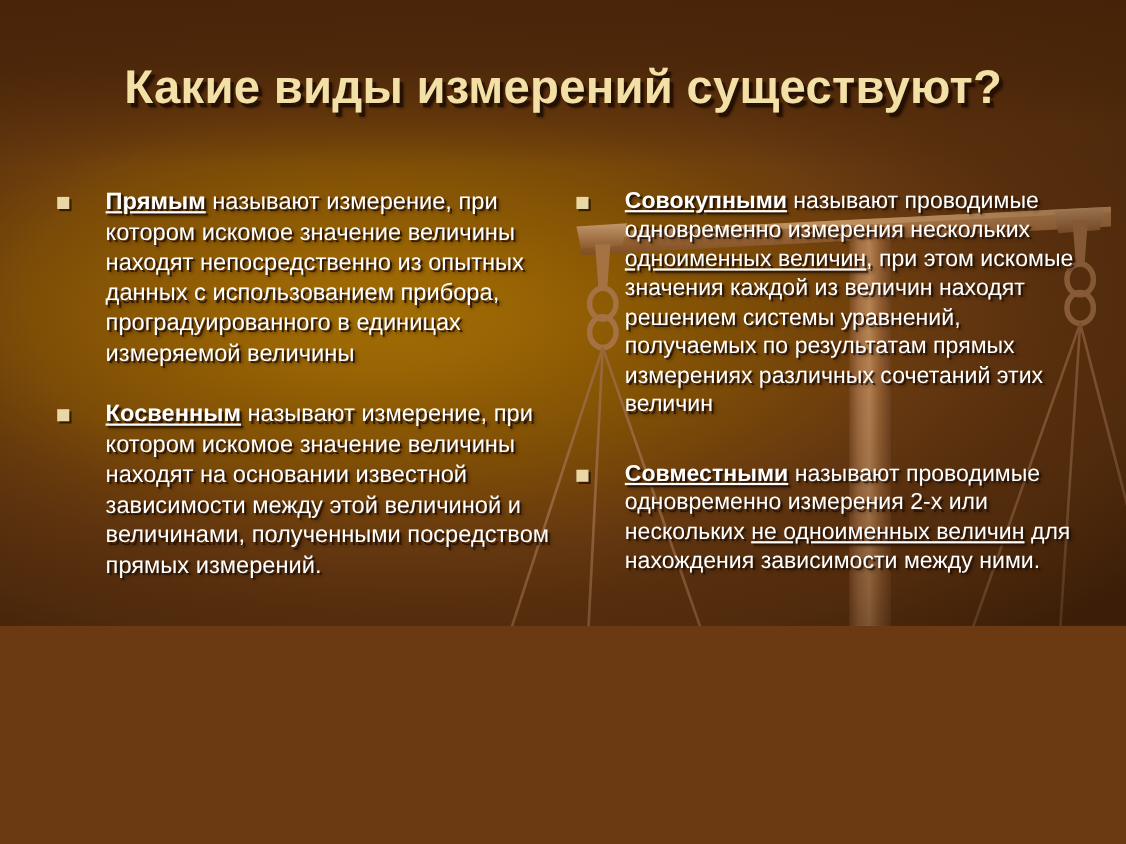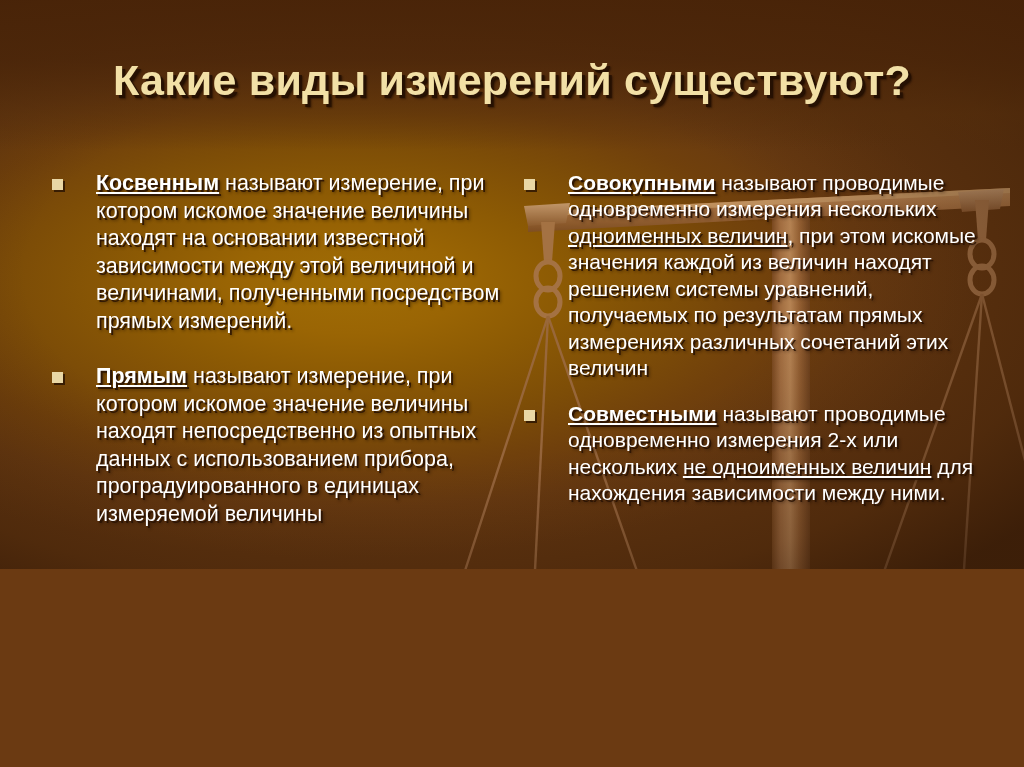--- a/index.html
+++ b/index.html
@@ -52,21 +52,21 @@
     white-space:nowrap;
   }
 
   
   .col{position:absolute;top:170px;}
   .col-left{left:52px;width:452px;}
   .col-right{left:524px;width:470px;}
 
   .bullet-row{display:flex;align-items:flex-start;}
   .bullet-row + .bullet-row{margin-top:28px;}
-  .col-right .bullet-row + .bullet-row{margin-top:19px;}
+  .col-right .bullet-row + .bullet-row{margin-top:36px;}
 
   .marker{
     flex:0 0 auto;
     width:11px;height:11px;margin-top:9px;margin-right:0;
     background:#e9d7a5;
     box-shadow:2px 2px 0 rgba(35,15,2,0.75);
   }
   .btext{
     flex:1 1 auto;
     padding-left:33px;
@@ -175,31 +175,31 @@
   <div class="vignette"></div>
   <div class="title-band"></div>
 
   <div class="title">Какие виды измерений существуют?</div>
 
   <div class="col col-left">
 
     <div class="bullet-row">
       <span class="marker"></span>
       <div class="btext">
+        <span class="kw">Прямым</span><span> называют измерение, при котором искомое значение величины находят непосредственно из опытных данных с использованием прибора, проградуированного в единицах измеряемой величины</span>
+      </div>
+    </div>
+
+    <div class="bullet-row">
+      <span class="marker"></span>
+      <div class="btext">
         <span class="kw">Косвенным</span><span> называют измерение, при котором искомое значение величины находят на основании известной зависимости между этой величиной и величинами, полученными посредством прямых измерений.</span>
       </div>
     </div>
 
-    <div class="bullet-row">
-      <span class="marker"></span>
-      <div class="btext">
-        <span class="kw">Прямым</span><span> называют измерение, при котором искомое значение величины находят непосредственно из опытных данных с использованием прибора, проградуированного в единицах измеряемой величины</span>
-      </div>
-    </div>
-
   </div>
 
   <div class="col col-right">
 
     <div class="bullet-row">
       <span class="marker"></span>
       <div class="btext">
         <span class="kw">Совокупными</span><span> называют проводимые одновременно измерения нескольких </span><span class="uline">одноименных величин</span><span>, при этом искомые значения каждой из величин находят решением системы уравнений, получаемых по результатам прямых измерениях различных сочетаний этих величин</span>
       </div>
     </div>

